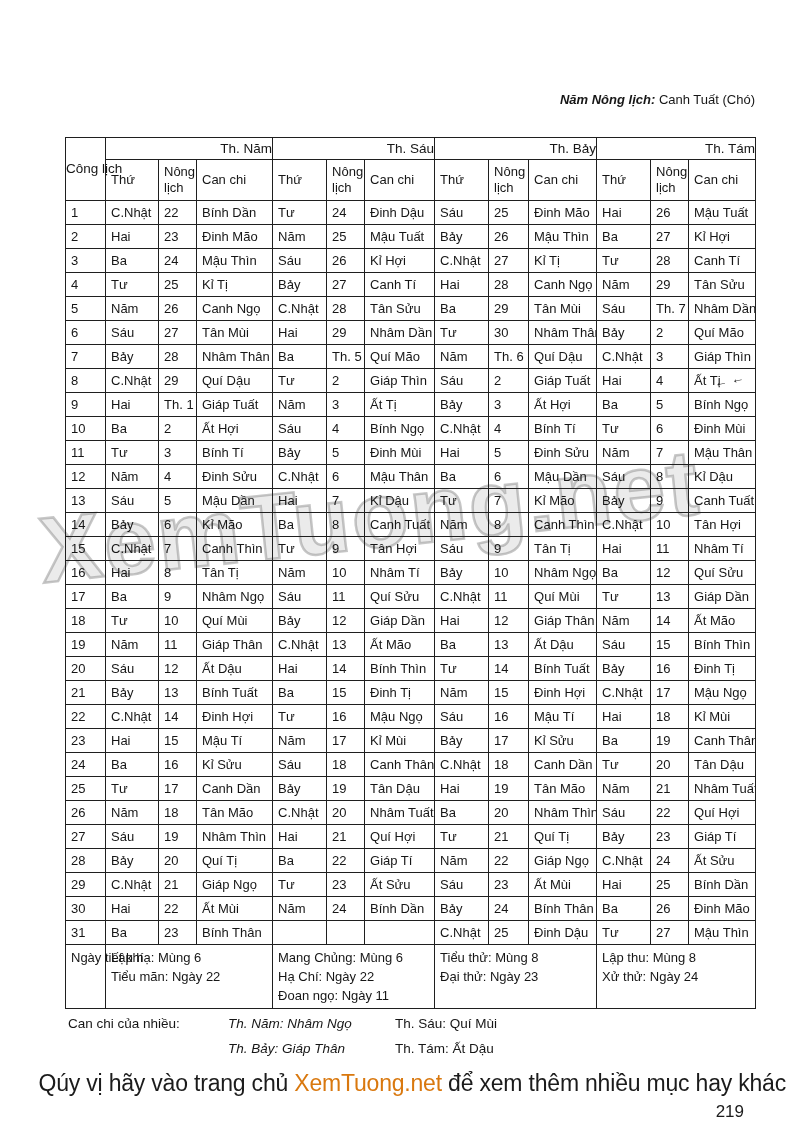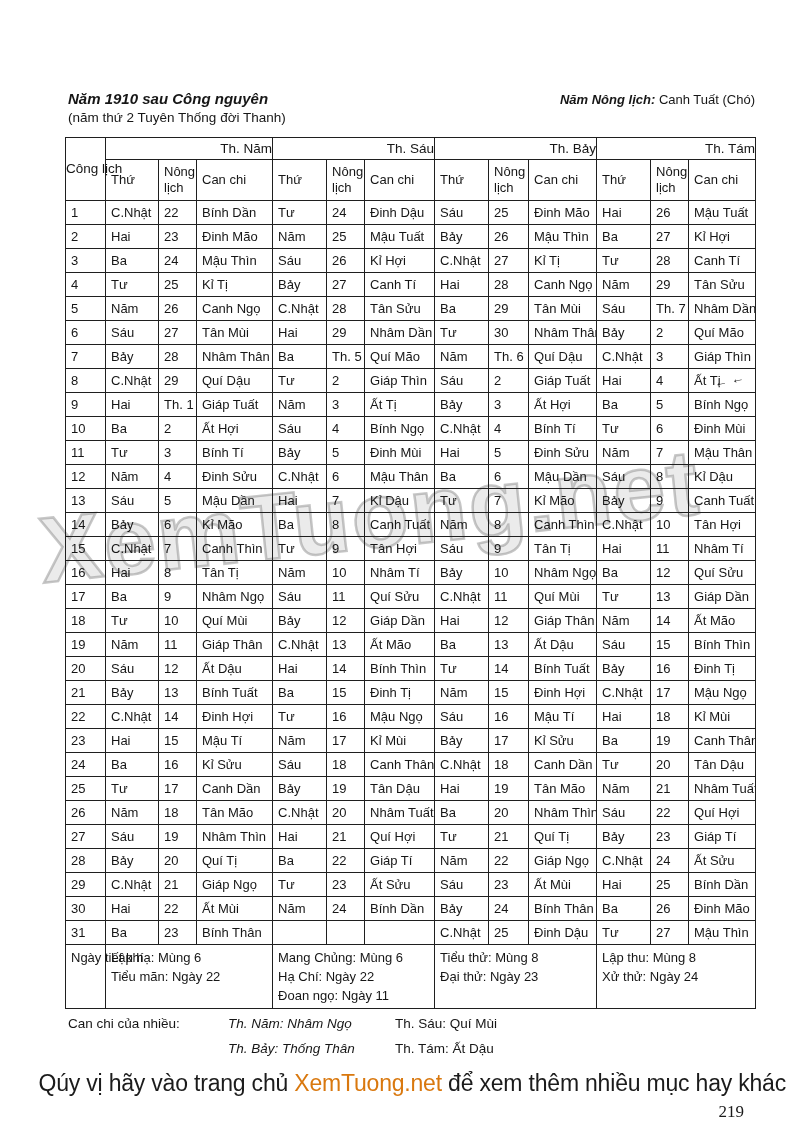--- a/index.html
+++ b/index.html
@@ -68,32 +68,28 @@
 
   
   .banner {
     position:absolute; left:0; top:1070px; width:100%;
     text-align:right; font-size:23px; letter-spacing:-0.2px; color:#1b1b1b;
     white-space:nowrap;
   }
   .banner .brand { color:#d9780e; }
   .page-number {
     position:absolute; right:42px; top:1102px;
-    font-family:Liberation Serif, serif; font-size:17px; color:#1b1b1b;
+    font-family:Liberation Sans, sans-serif; font-size:17px; color:#1b1b1b;
   }
 </style>
 </head>
 <body>
 
 <div class="page">
 
-  <div class="title-left">
-    <div class="l1">Năm 1910 sau Công nguyên</div>
-    <div class="l2">(năm thứ 2 Tuyên Thống đời Thanh)</div>
-  </div>
 
   <div class="title-right">
     <span class="lbl">Năm Nông lịch:</span><span> Canh Tuất (Chó)</span>
   </div>
 
   <div class="watermark">XemTuong.net</div>
   <div class="pen-marks">←←</div>
 
   <table class="cal">
     <colgroup>
@@ -610,21 +606,21 @@
       </tbody>
   </table>
 
   <div class="canchi-block">
     <div class="row">
       <span class="c0">Can chi của nhiều:</span>
       <span class="c1">Th. Năm: Nhâm Ngọ</span>
       <span class="c2">Th. Sáu: Quí Mùi</span>
     </div>
     <div class="row">
-      <span class="c1">Th. Bảy: Thống Thân</span>
+      <span class="c1">Th. Bảy: Giáp Thân</span>
       <span class="c2">Th. Tám: Ất Dậu</span>
     </div>
   </div>
 
   <div class="banner">
     <span>Qúy vị hãy vào trang chủ </span><span class="brand">XemTuong.net</span><span> để xem thêm nhiều mục hay khác</span>
   </div>
 
   <div class="page-number">219</div>
 

